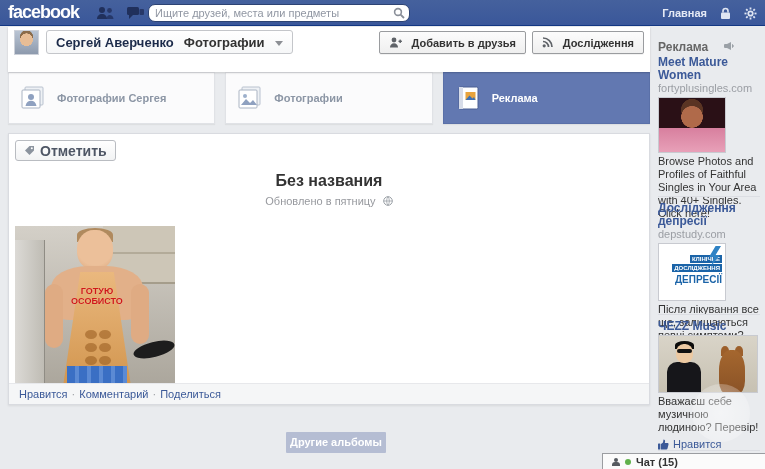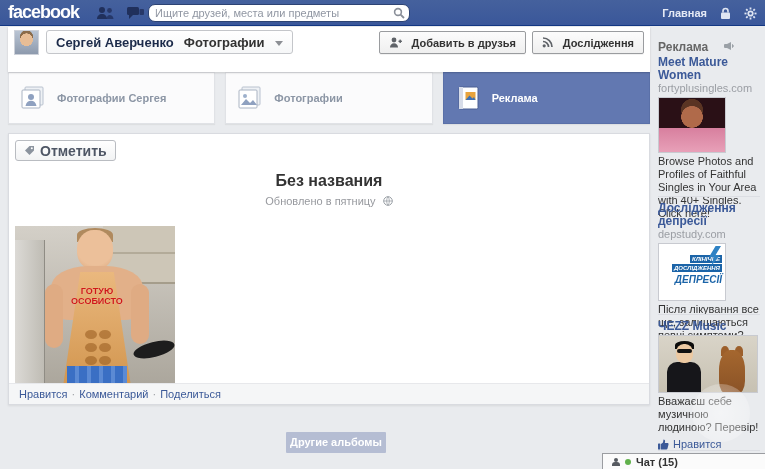--- a/index.html
+++ b/index.html
@@ -111,21 +111,21 @@
   .ad-title { font-weight:bold; font-size:12px; line-height:13px; color:#3b5998; cursor:pointer; }
   .ad-domain { font-size:11px; color:#9b9ea4; line-height:13px; margin-bottom:2px; }
   .ad-body { font-size:11px; line-height:13px; color:#333; margin-top:2px; }
   .ad-img { cursor:pointer; position:relative; overflow:hidden; }
   .ad-divider { border-top:1px solid #dcdee3; margin-bottom:5px; }
 
   .img-woman { width:68px; height:56px;
                background:radial-gradient(circle at 50% 35%, #b06a4a 0 22%, transparent 23%),
                           radial-gradient(circle at 50% 22%, #5a3423 0 20%, transparent 21%),
                           linear-gradient(#2a1016 55%, #d77f9e 55%, #e8a0b8); border:1px solid #c8cad0; }
-  .img-dep { width:68px; height:58px; background:#fff; border:1px solid #c8cad0; padding-top:10px;font-style:italic; }
+  .img-dep { width:68px; height:58px; background:#fff; border:1px solid #c8cad0; padding-top:10px; }
   .dep-line { display:block; text-align:right; margin:1px 3px 0 auto; background:#1b64a8; color:#fff;
               font-weight:bold; font-size:6px; line-height:8px; padding:0 2px; width:max-content; }
   .dep-big { display:block; text-align:right; color:#1b64a8; font-weight:bold; font-size:10px; margin:2px 3px 0 0; }
   .dep-bolt { position:absolute; right:4px; top:2px; width:12px; height:20px; background:#2f82c4;
               clip-path:polygon(55% 0,100% 0,55% 45%,90% 45%,20% 100%,40% 55%,0 55%); }
   .img-psy { width:100px; height:58px; background:linear-gradient(#d9d4c8,#c7c1b2); border:1px solid #c8cad0; }
   .psy-suit { position:absolute; left:8px; top:26px; width:34px; height:32px; border-radius:10px 10px 0 0; background:#16161a; }
   .psy-head { position:absolute; left:17px; top:8px; width:17px; height:19px; border-radius:45%; background:#ecc9a2; }
   .psy-hair { position:absolute; left:16px; top:5px; width:19px; height:8px; border-radius:50% 50% 0 0; background:#0c0c0c; }
   .psy-glasses { position:absolute; left:18px; top:13px; width:15px; height:4px; border-radius:2px; background:#111; }

